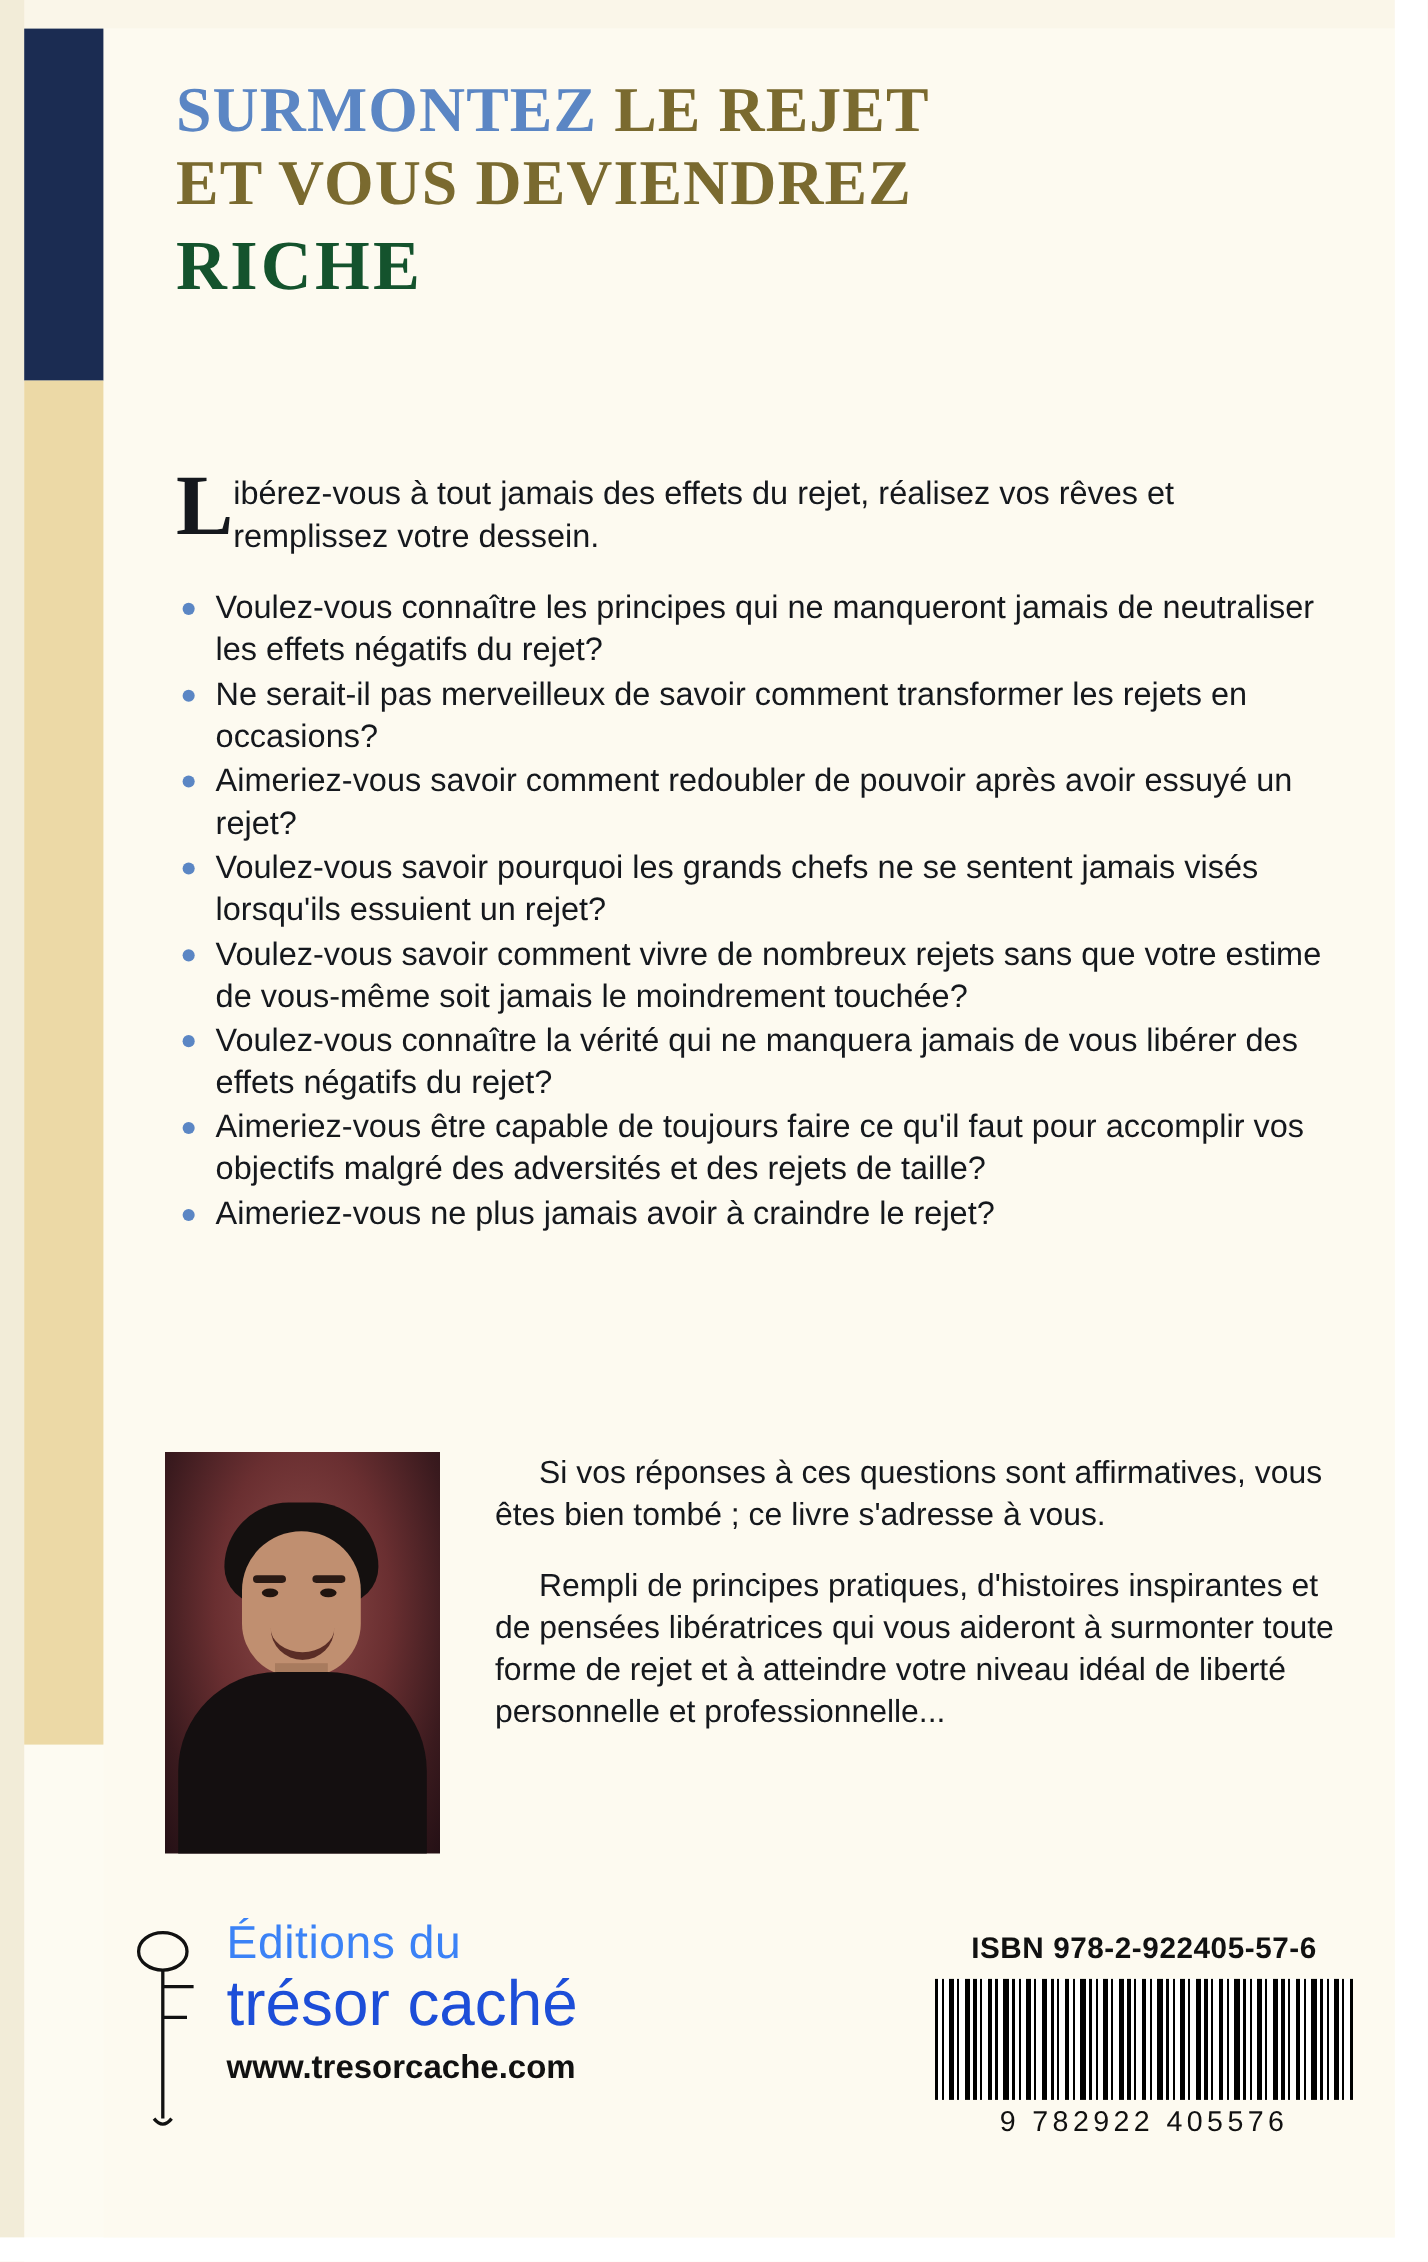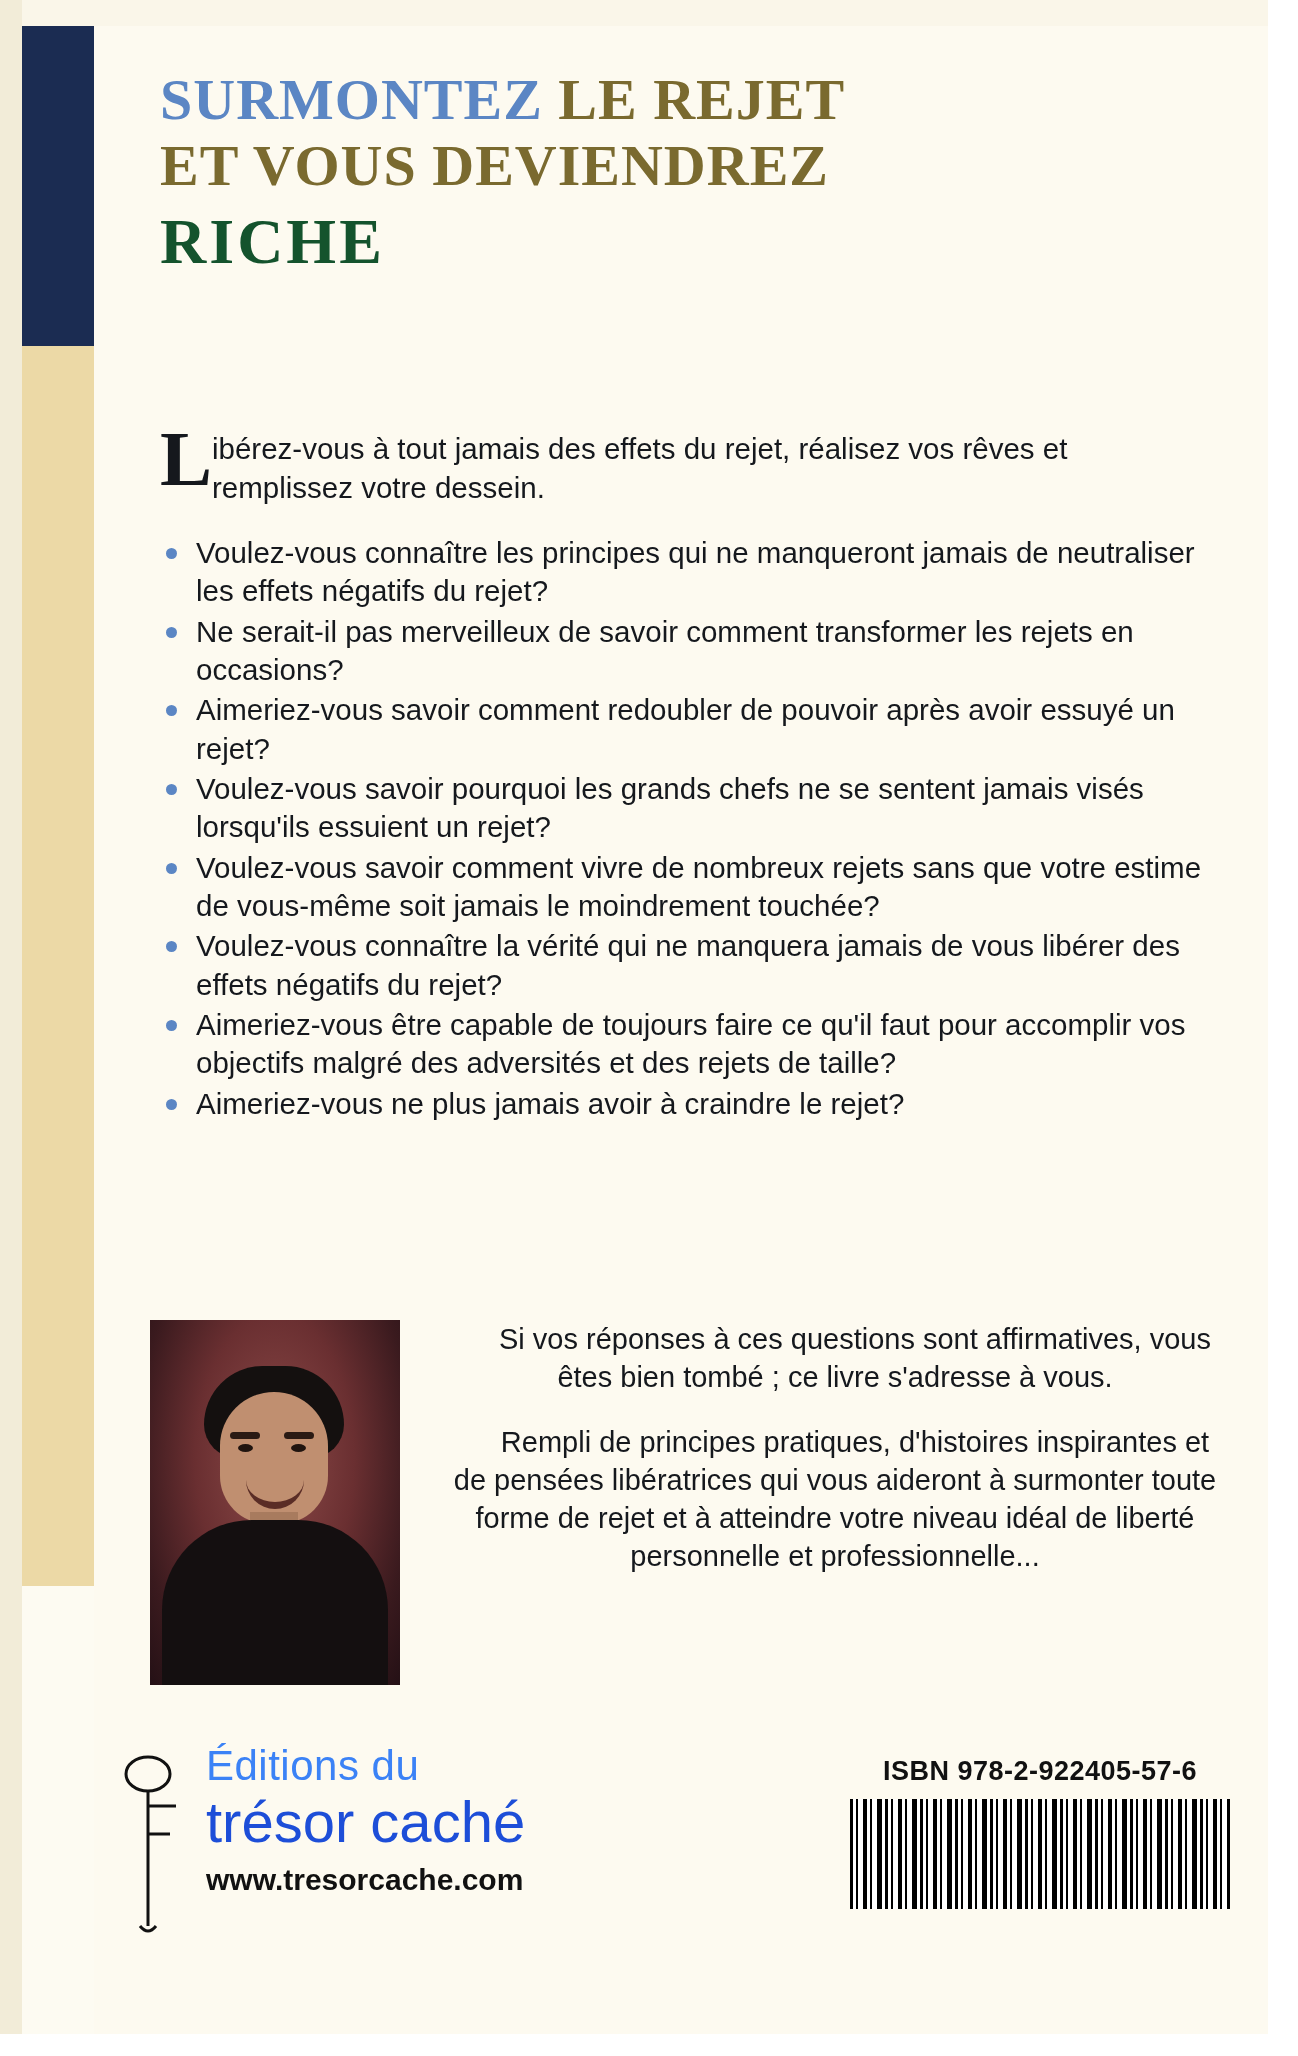--- a/index.html
+++ b/index.html
@@ -224,21 +224,20 @@
     position: absolute;
     left: 100px;
     top: 192px;
     width: 48px;
     height: 34px;
     background: #a87b5e;
   }
   .closing {
     margin-left: 300px;
     color: #15181d;
-    text-align: center;
   }
   .closing p {
     margin: 0 0 26px 0;
     font-size: 29px;
     line-height: 1.32;
     text-indent: 40px;
     font-weight: 500;
   }
 
   
@@ -382,16 +381,17 @@
       </svg>
     </div>
     <div class="publisher">
       <div class="pub-line1">Éditions du</div>
       <div class="pub-line2">trésor caché</div>
       <div class="pub-url">www.tresorcache.com</div>
     </div>
     <div class="isbn-block">
       <div class="isbn-text">ISBN 978-2-922405-57-6</div>
       <div class="barcode"></div>
+      <div class="barcode-digits">9 782922 405576</div>
     </div>
   </div>
 
 </div>
 
 </body></html>

